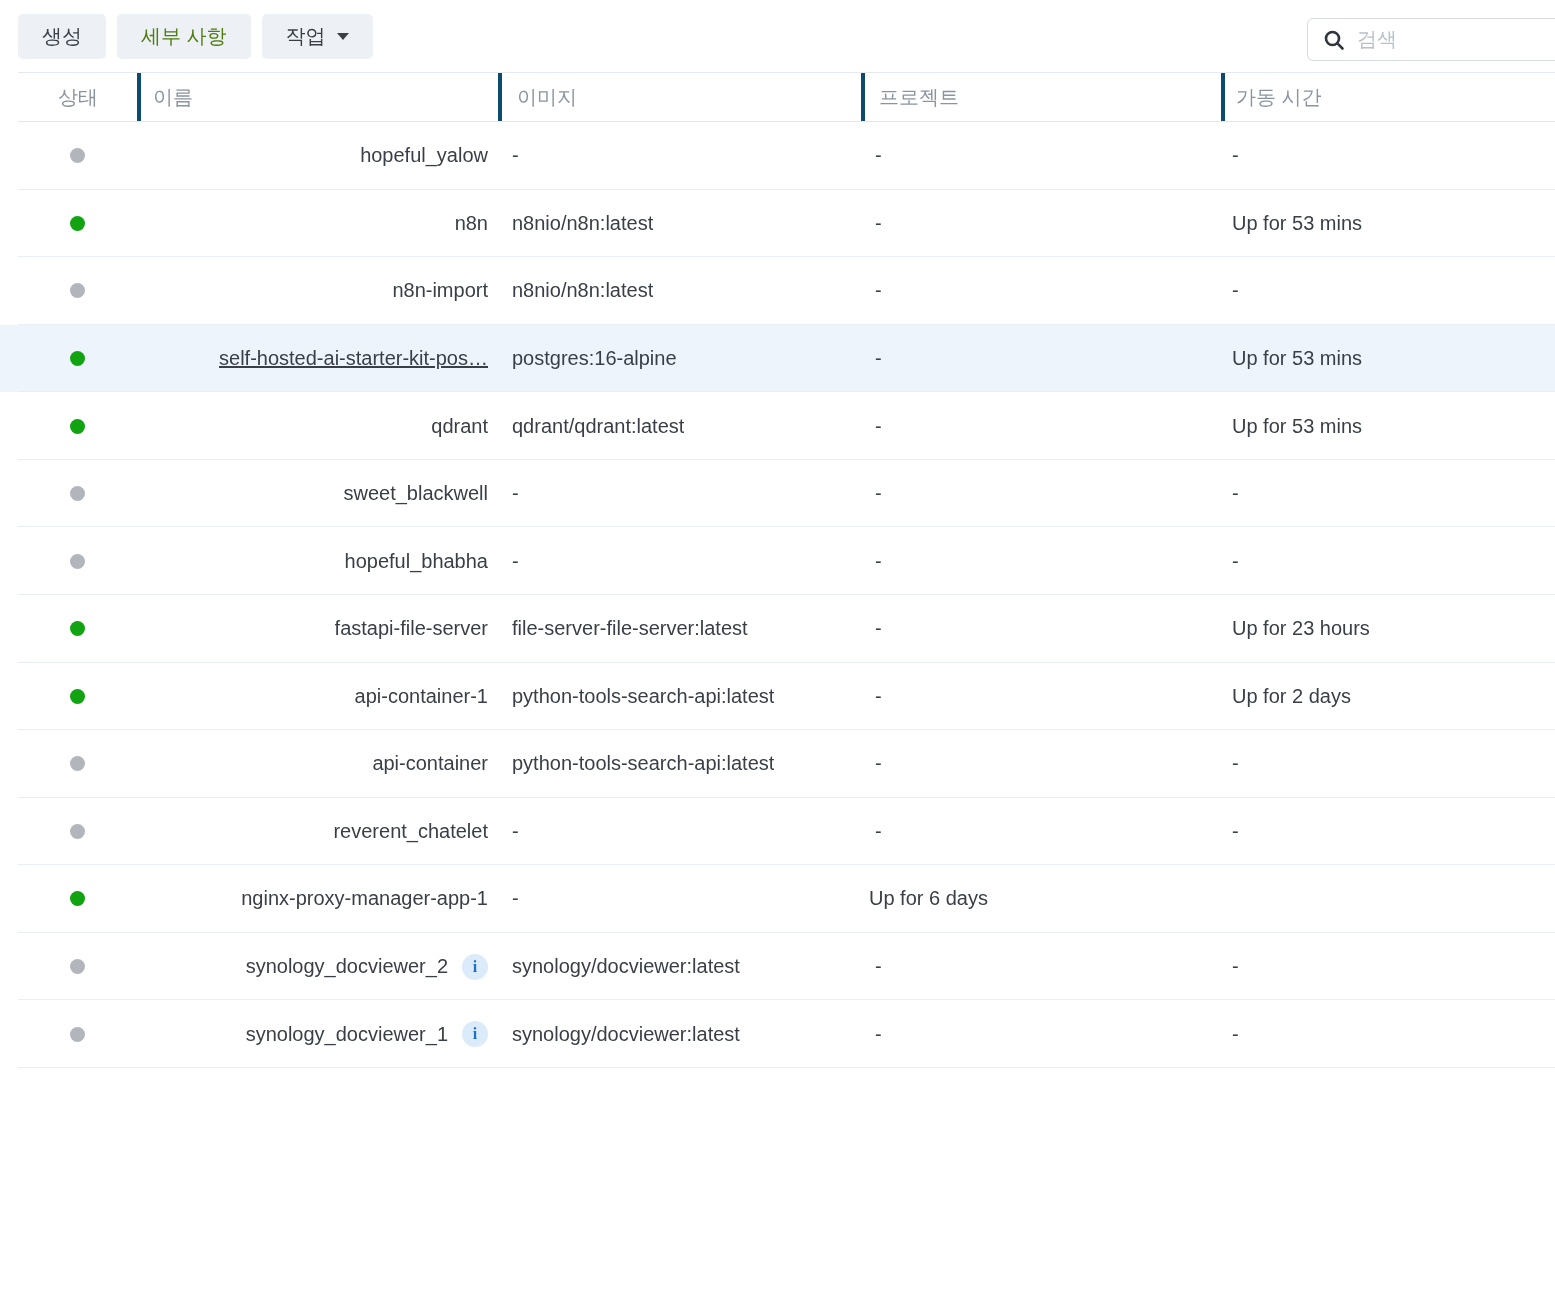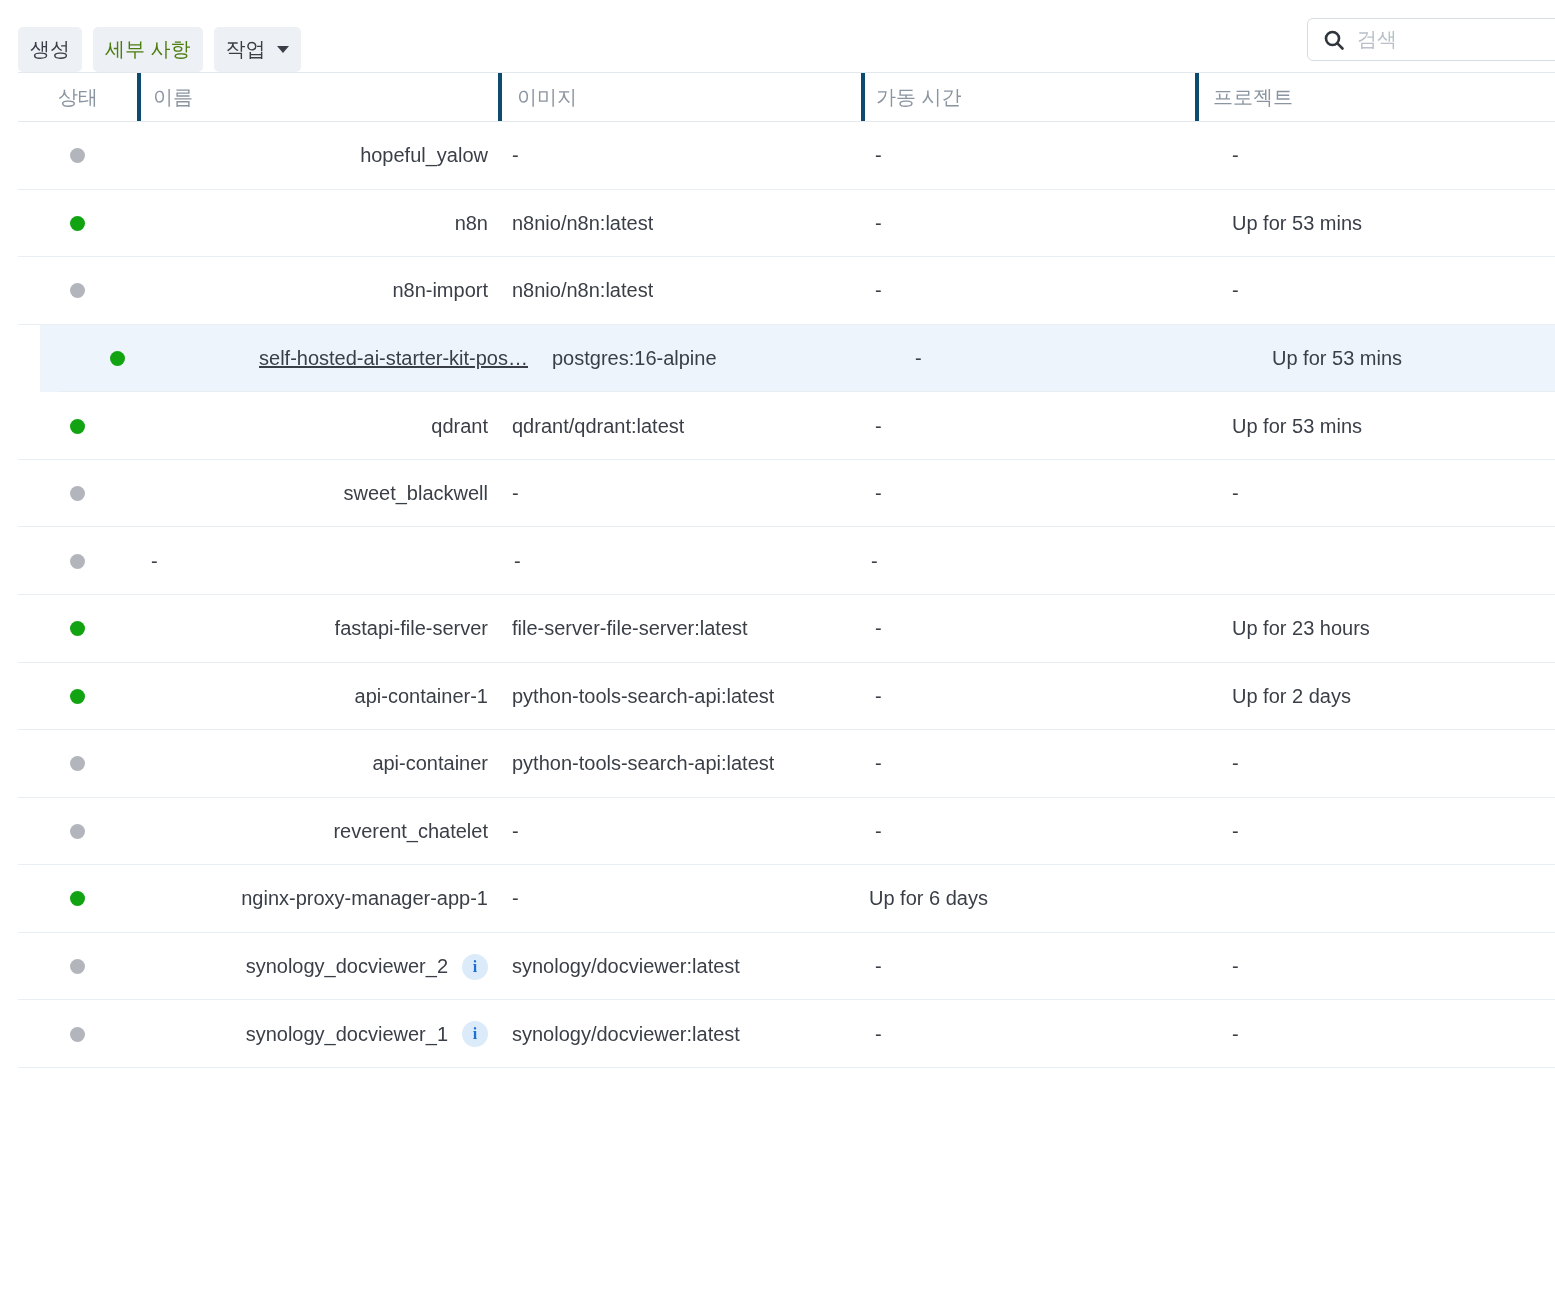--- a/index.html
+++ b/index.html
@@ -20,30 +20,29 @@
     padding:14px 18px 0 18px;
     display:flex;
     align-items:flex-start;
     gap:11px;
   }
   .btn {
     display:inline-flex;
     align-items:center;
     justify-content:center;
     height:45px;
-    padding:0 12px;
+    padding:0 24px;
     background:#edf1f5;
     border:none;
     border-radius:5px;
     font-family:"Liberation Sans", sans-serif;
     font-size:20px;
     color:#3a3f47;
     cursor:pointer;
     white-space:nowrap;
-    margin-top:13px;
   }
   .btn.disabled { color:#4d7c0f; cursor:default; }
   .caret {
     display:inline-block;
     margin-left:11px;
     width:0; height:0;
     border-left:6px solid transparent;
     border-right:6px solid transparent;
     border-top:7px solid #3a3f47;
   }
@@ -112,21 +111,21 @@
     position:relative;
     display:flex;
     height:67.57px;
     align-items:center;
     font-size:20px;
     background:transparent;
   }
   .row::after {
     content:""; position:absolute; left:18px; right:0; bottom:0; height:1px; background:#e9eef3;
   }
-  .row.highlighted { background:#edf4fb;margin-left:40px; }
+  .row.highlighted { background:#edf4fb; }
   .cell {
     height:100%;
     display:flex;
     align-items:center;
     overflow:hidden;
     white-space:nowrap;
   }
   .cell.c-status  { padding-left:70px; }
   .cell.c-name    { padding-left:13px; padding-right:10px;justify-content:flex-end; }
   .cell.c-image   { padding-left:14px; padding-right:10px; }
@@ -178,22 +177,22 @@
       </svg>
       <input class="search-input" type="text" placeholder="검색" style="">
     </div>
   </div>
 
   <div class="table">
     <div class="thead">
       <div class="th c-status">상태</div>
       <div class="th c-name">이름</div>
       <div class="th c-image">이미지</div>
+      <div class="th c-project">프로젝트</div>
       <div class="th c-uptime">가동 시간</div>
-      <div class="th c-project">프로젝트</div>
     </div>
     <div class="tbody" id="rows">
   <div class="row">
     <div class="cell c-status">
       <span class="dot" style="background: rgb(178, 182, 188);"></span>
     </div>
     <div class="cell c-name">
       <span class="name-text">hopeful_yalow</span>
 
     </div>
@@ -299,20 +298,24 @@
       <span>-</span>
     </div>
     <div class="cell c-uptime">
       <span>-</span>
     </div>
   </div>
 
   <div class="row">
     <div class="cell c-status">
       <span class="dot" style="background: rgb(178, 182, 188);"></span>
+    </div>
+    <div class="cell c-name">
+      <span class="name-text">hopeful_bhabha</span>
+
     </div>
     <div class="cell c-image">
       <span>-</span>
     </div>
     <div class="cell c-project">
       <span>-</span>
     </div>
     <div class="cell c-uptime">
       <span>-</span>
     </div>

